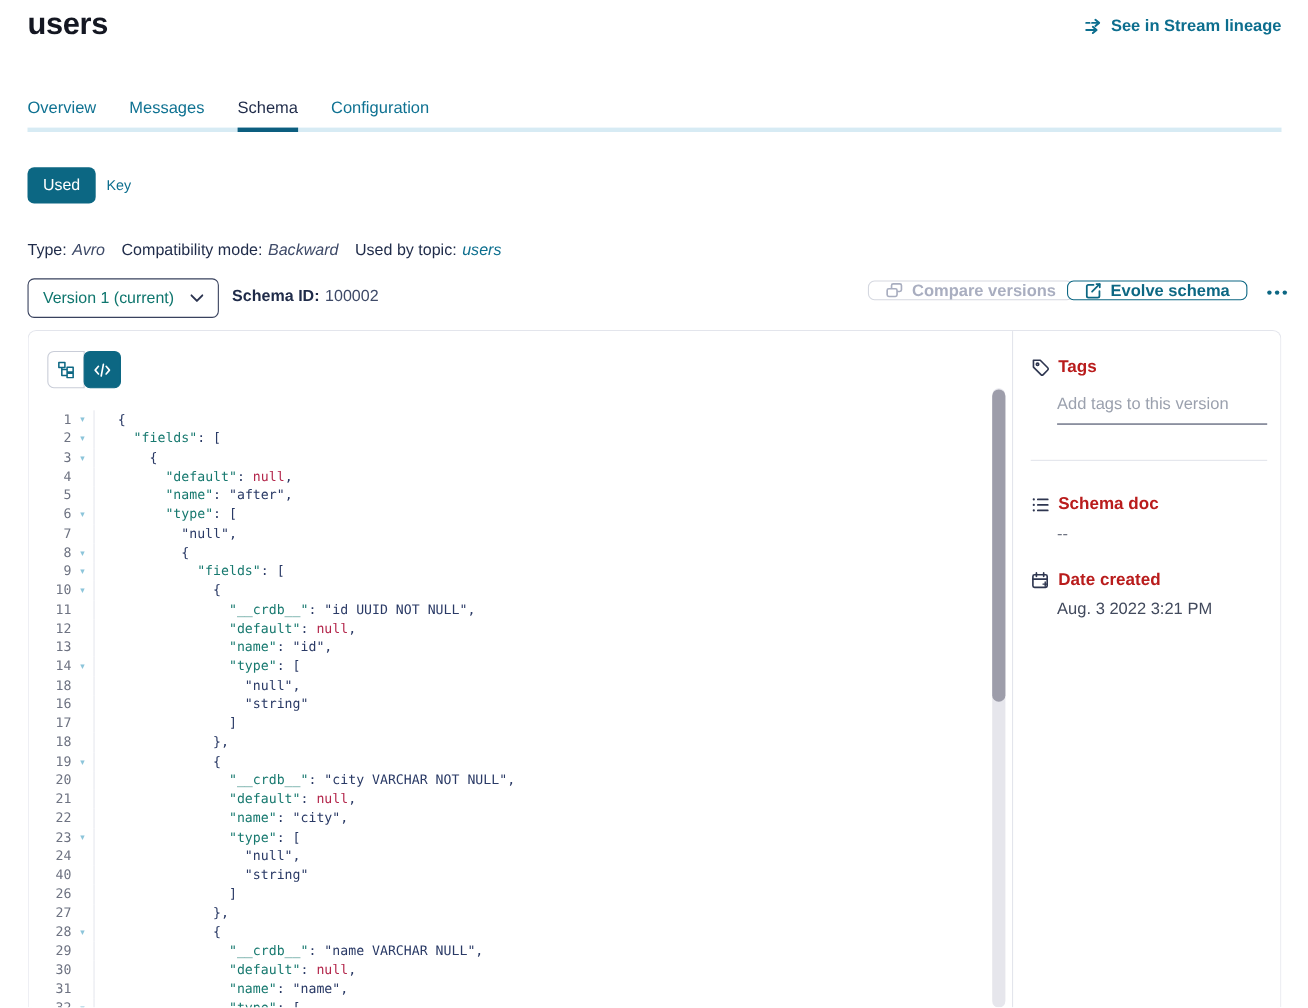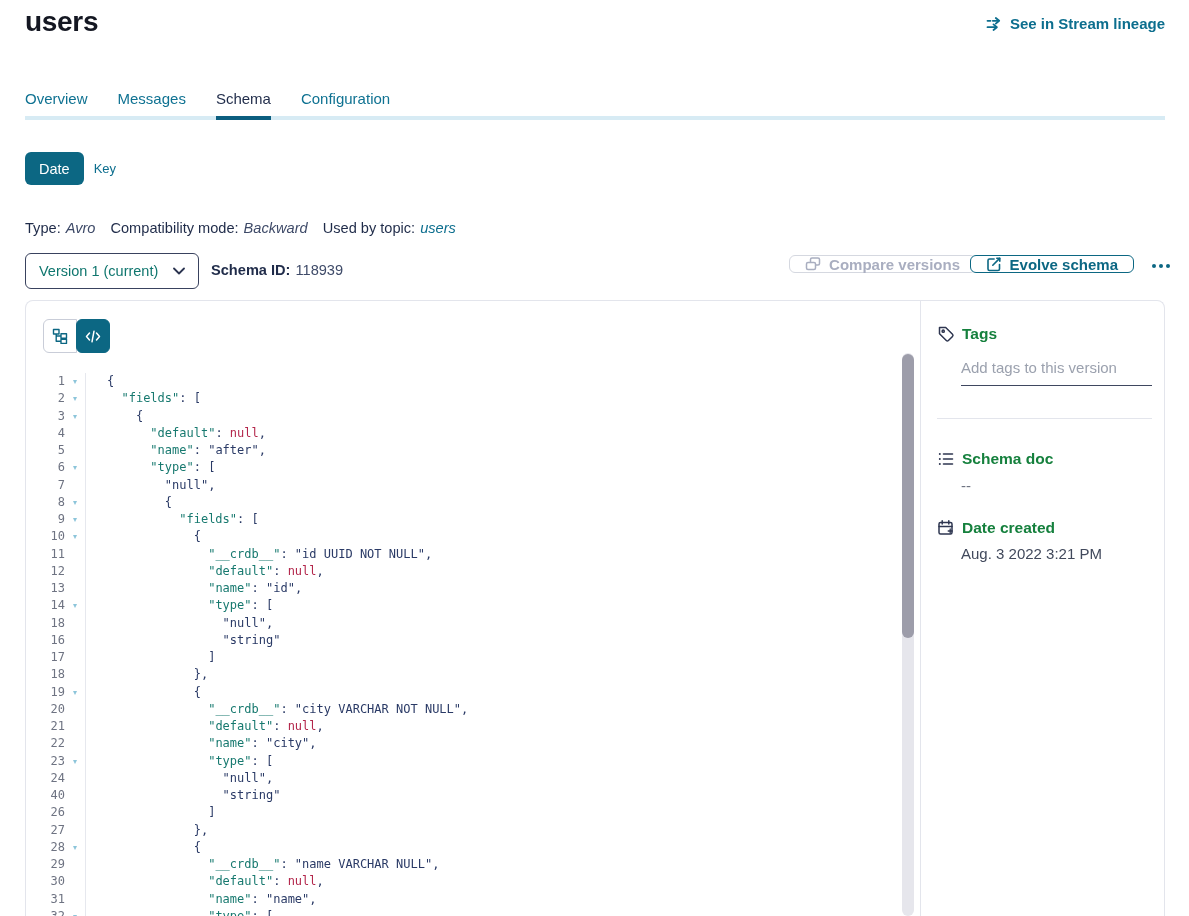--- a/index.html
+++ b/index.html
@@ -66,21 +66,21 @@
   .t-s{color:#2a3a66;}
   .t-p{color:#2a3a66;}
   .t-x{color:#b3264b;}
   .scrollbar-track{position:absolute;left:876px;top:52px;bottom:0;width:12px;
                    background:#e6e6ec;border-radius:6px;}
   .scrollbar-thumb{position:absolute;left:0;top:1px;width:12px;height:284px;
                    background:#9d9daa;border-radius:6px;cursor:pointer;}
   
   .sidebar{flex:1;border-left:1px solid #e3e5ec;padding:24px 12px 0 16px;box-sizing:border-box;}
   .sb-head{display:flex;align-items:center;gap:7px;font-size:15.5px;font-weight:700;
-           color:#15803d;}
+           color:#b91c1c;}
   .sb-head svg{flex:0 0 18px;}
   .tags-input{display:block;margin:16px 0 0 24px;width:calc(100% - 24px);border:none;
               border-bottom:1px solid #3f4760;font-size:15px;color:#1f2b49;padding:0 0 9px 0;
               outline:none;font-family:inherit;background:transparent;box-sizing:border-box;}
   .tags-input::placeholder{color:#9ba1ae;}
   .sb-divider{height:1px;background:#e3e5ec;margin-top:32px;}
   .sb-section{margin-top:31px;}
   .sb-value{margin:9px 0 0 24px;font-size:15px;color:#41495c;}
   .sb-value.dim{color:#6f7482;}
 </style>
@@ -109,40 +109,40 @@
         <span class="tab">Messages</span>
         <span class="tab active">Schema</span>
         <span class="tab">Configuration</span>
       </div>
     <div class="tabbar">
       <div class="tabseg" style="left: 191px; width: 55px;"></div>
     </div>
   </div>
 
   <div class="vk">
-    <button class="vk-value">Date</button>
+    <button class="vk-value">Used</button>
     <span class="vk-key">Key</span>
   </div>
 
   <div class="meta">
     <span class="grp"><span class="lab">Type:</span><span class="val">Avro</span></span>
     <span class="grp"><span class="lab">Compatibility mode:</span><span class="val">Backward</span></span>
     <span class="grp"><span class="lab">Used by topic:</span><span class="val link">users</span></span>
   </div>
 
   <div class="version-select">
     <span>Version 1 (current)</span>
     <span style="display:flex;">
       <svg width="12" height="8" viewBox="0 0 12 8" fill="none" stroke="#2b3450" stroke-width="1.8" stroke-linecap="round" stroke-linejoin="round">
           <path d="M1 1.5l5 5 5-5"></path>
         </svg>
     </span>
   </div>
   <div class="schema-id">
-    <span class="lab">Schema ID:</span><span class="val">118939</span>
+    <span class="lab">Schema ID:</span><span class="val">100002</span>
   </div>
 
   <button class="btn btn-compare" aria-disabled="true">
     <span style="display:flex;">
       <svg width="16" height="16" viewBox="0 0 16 16" fill="none" stroke="#a9aec0" stroke-width="1.5" stroke-linejoin="round">
         <rect x="5.5" y="2" width="9" height="7" rx="1.5"></rect>
           <rect x="1.5" y="6.5" width="9" height="7" rx="1.5" fill="#fff"></rect>
       </svg>
     </span>
     <span>Compare versions</span>

